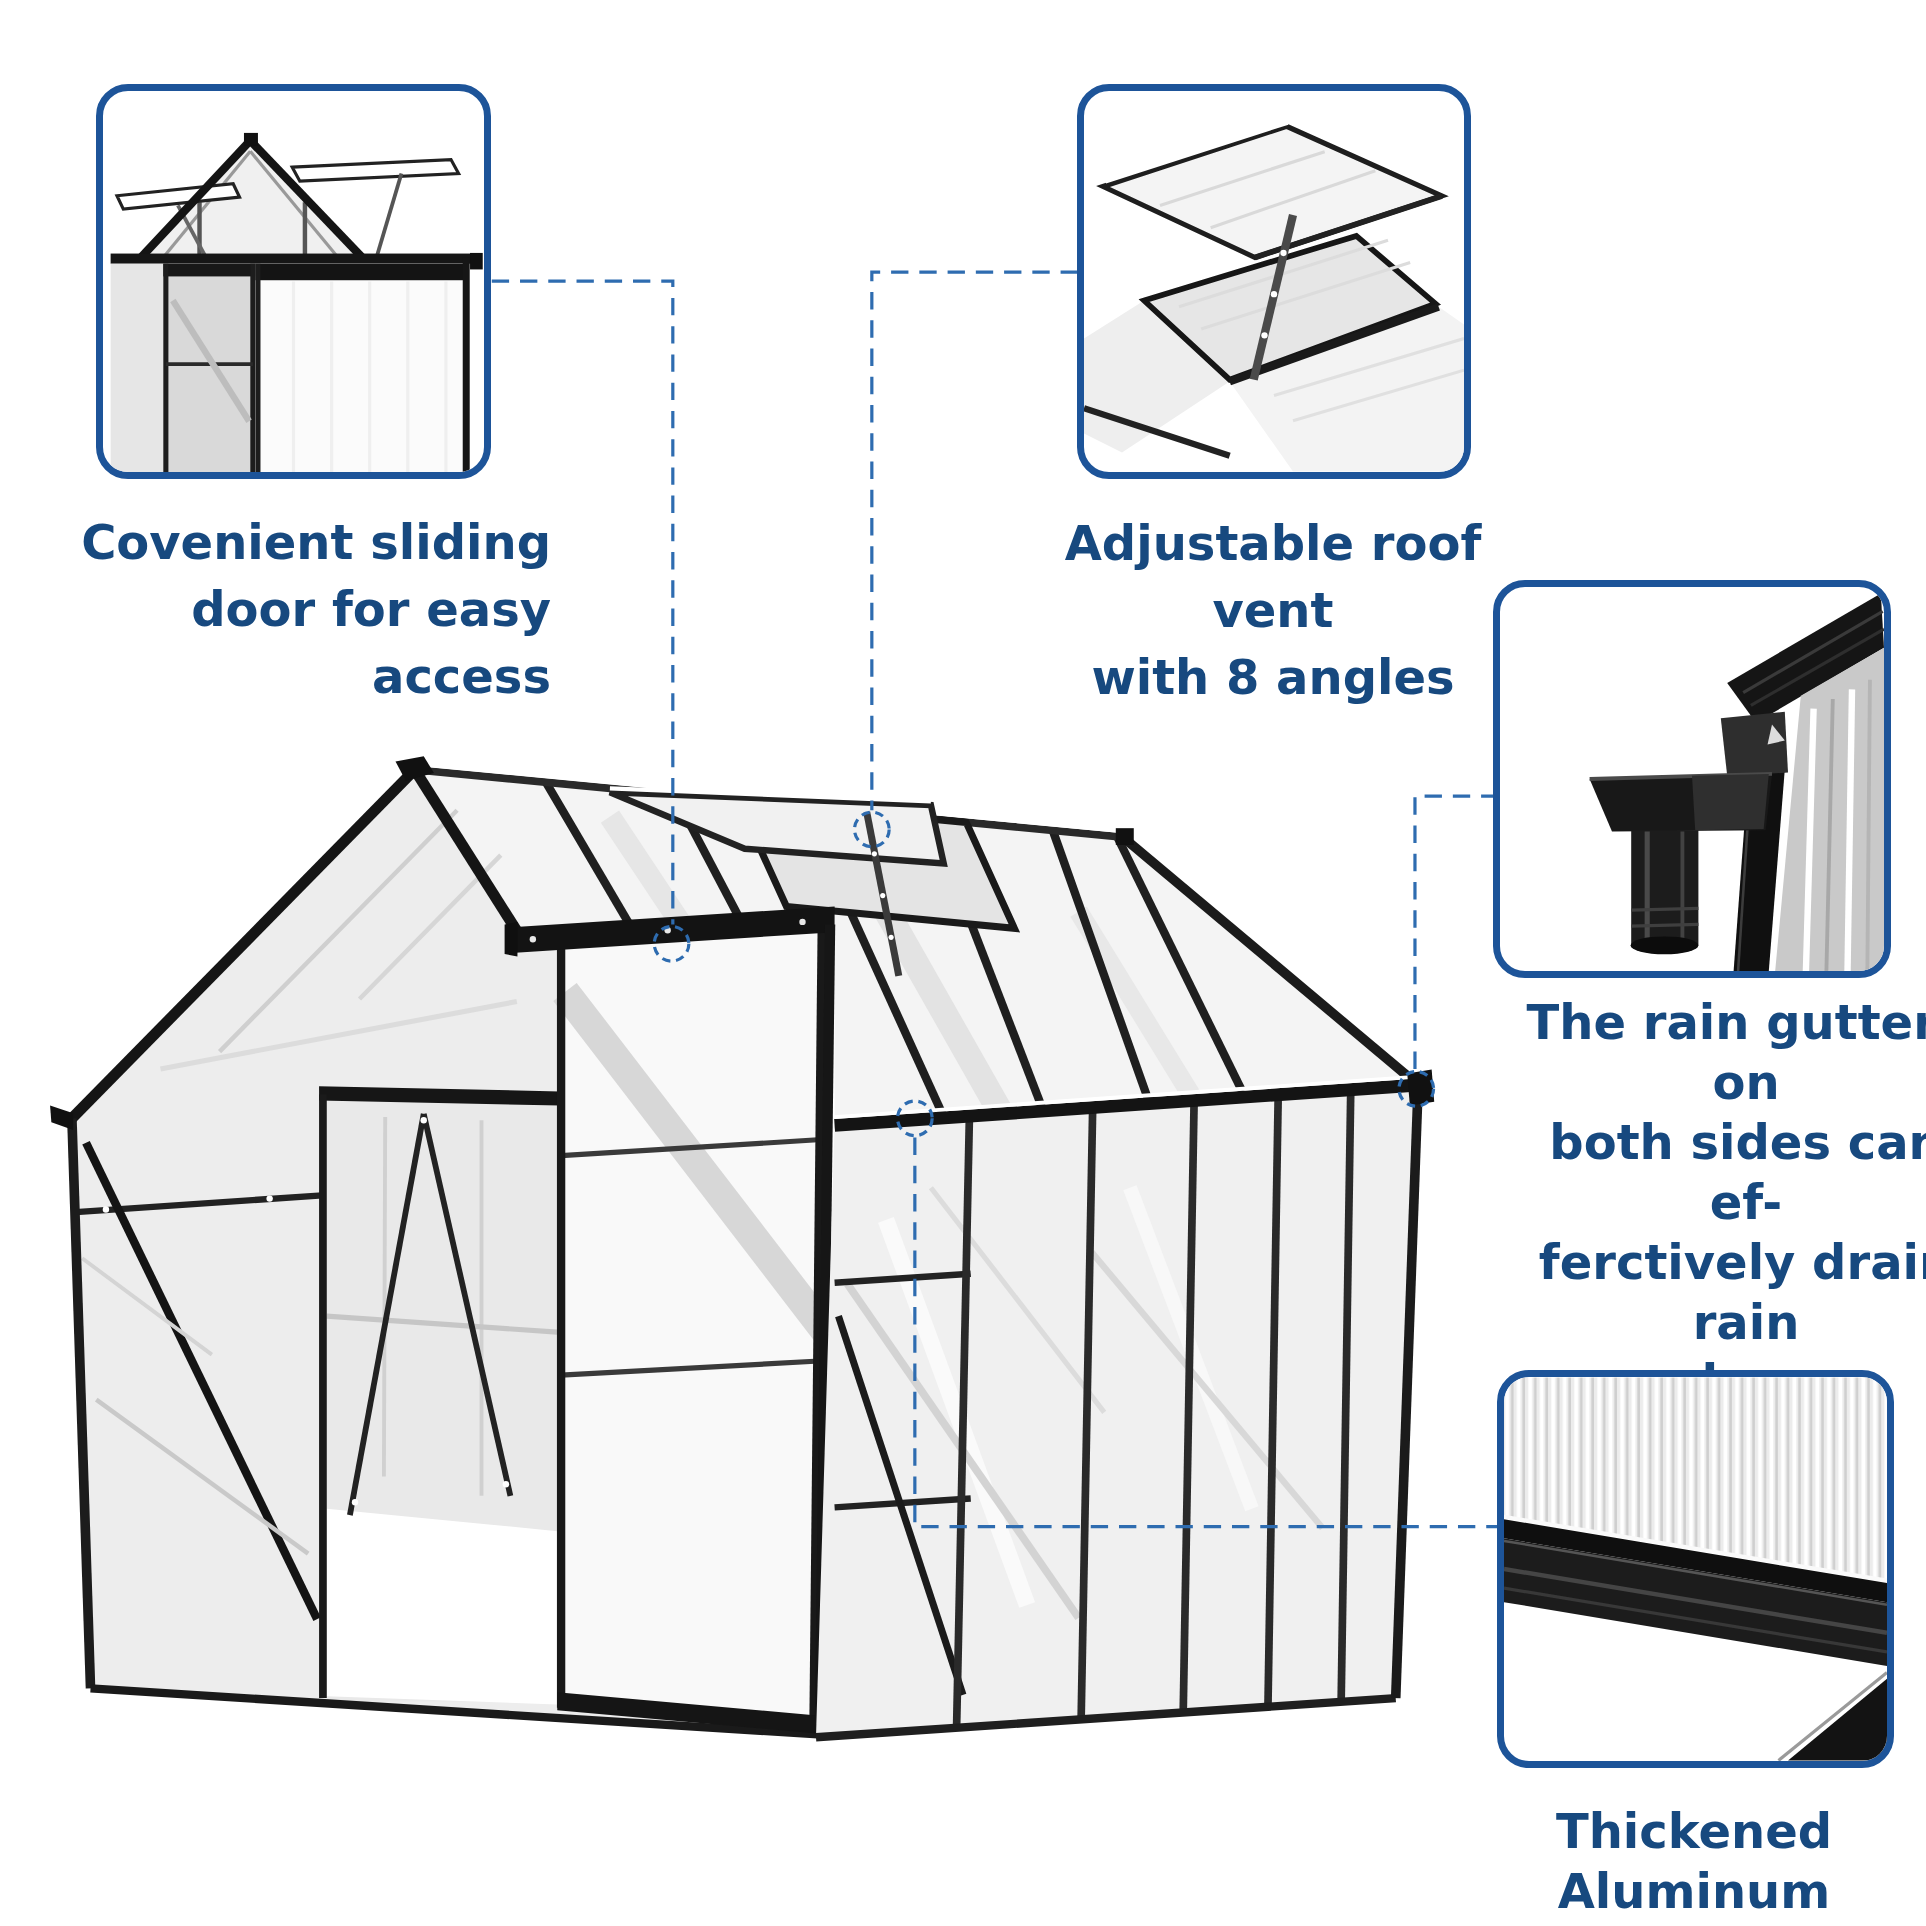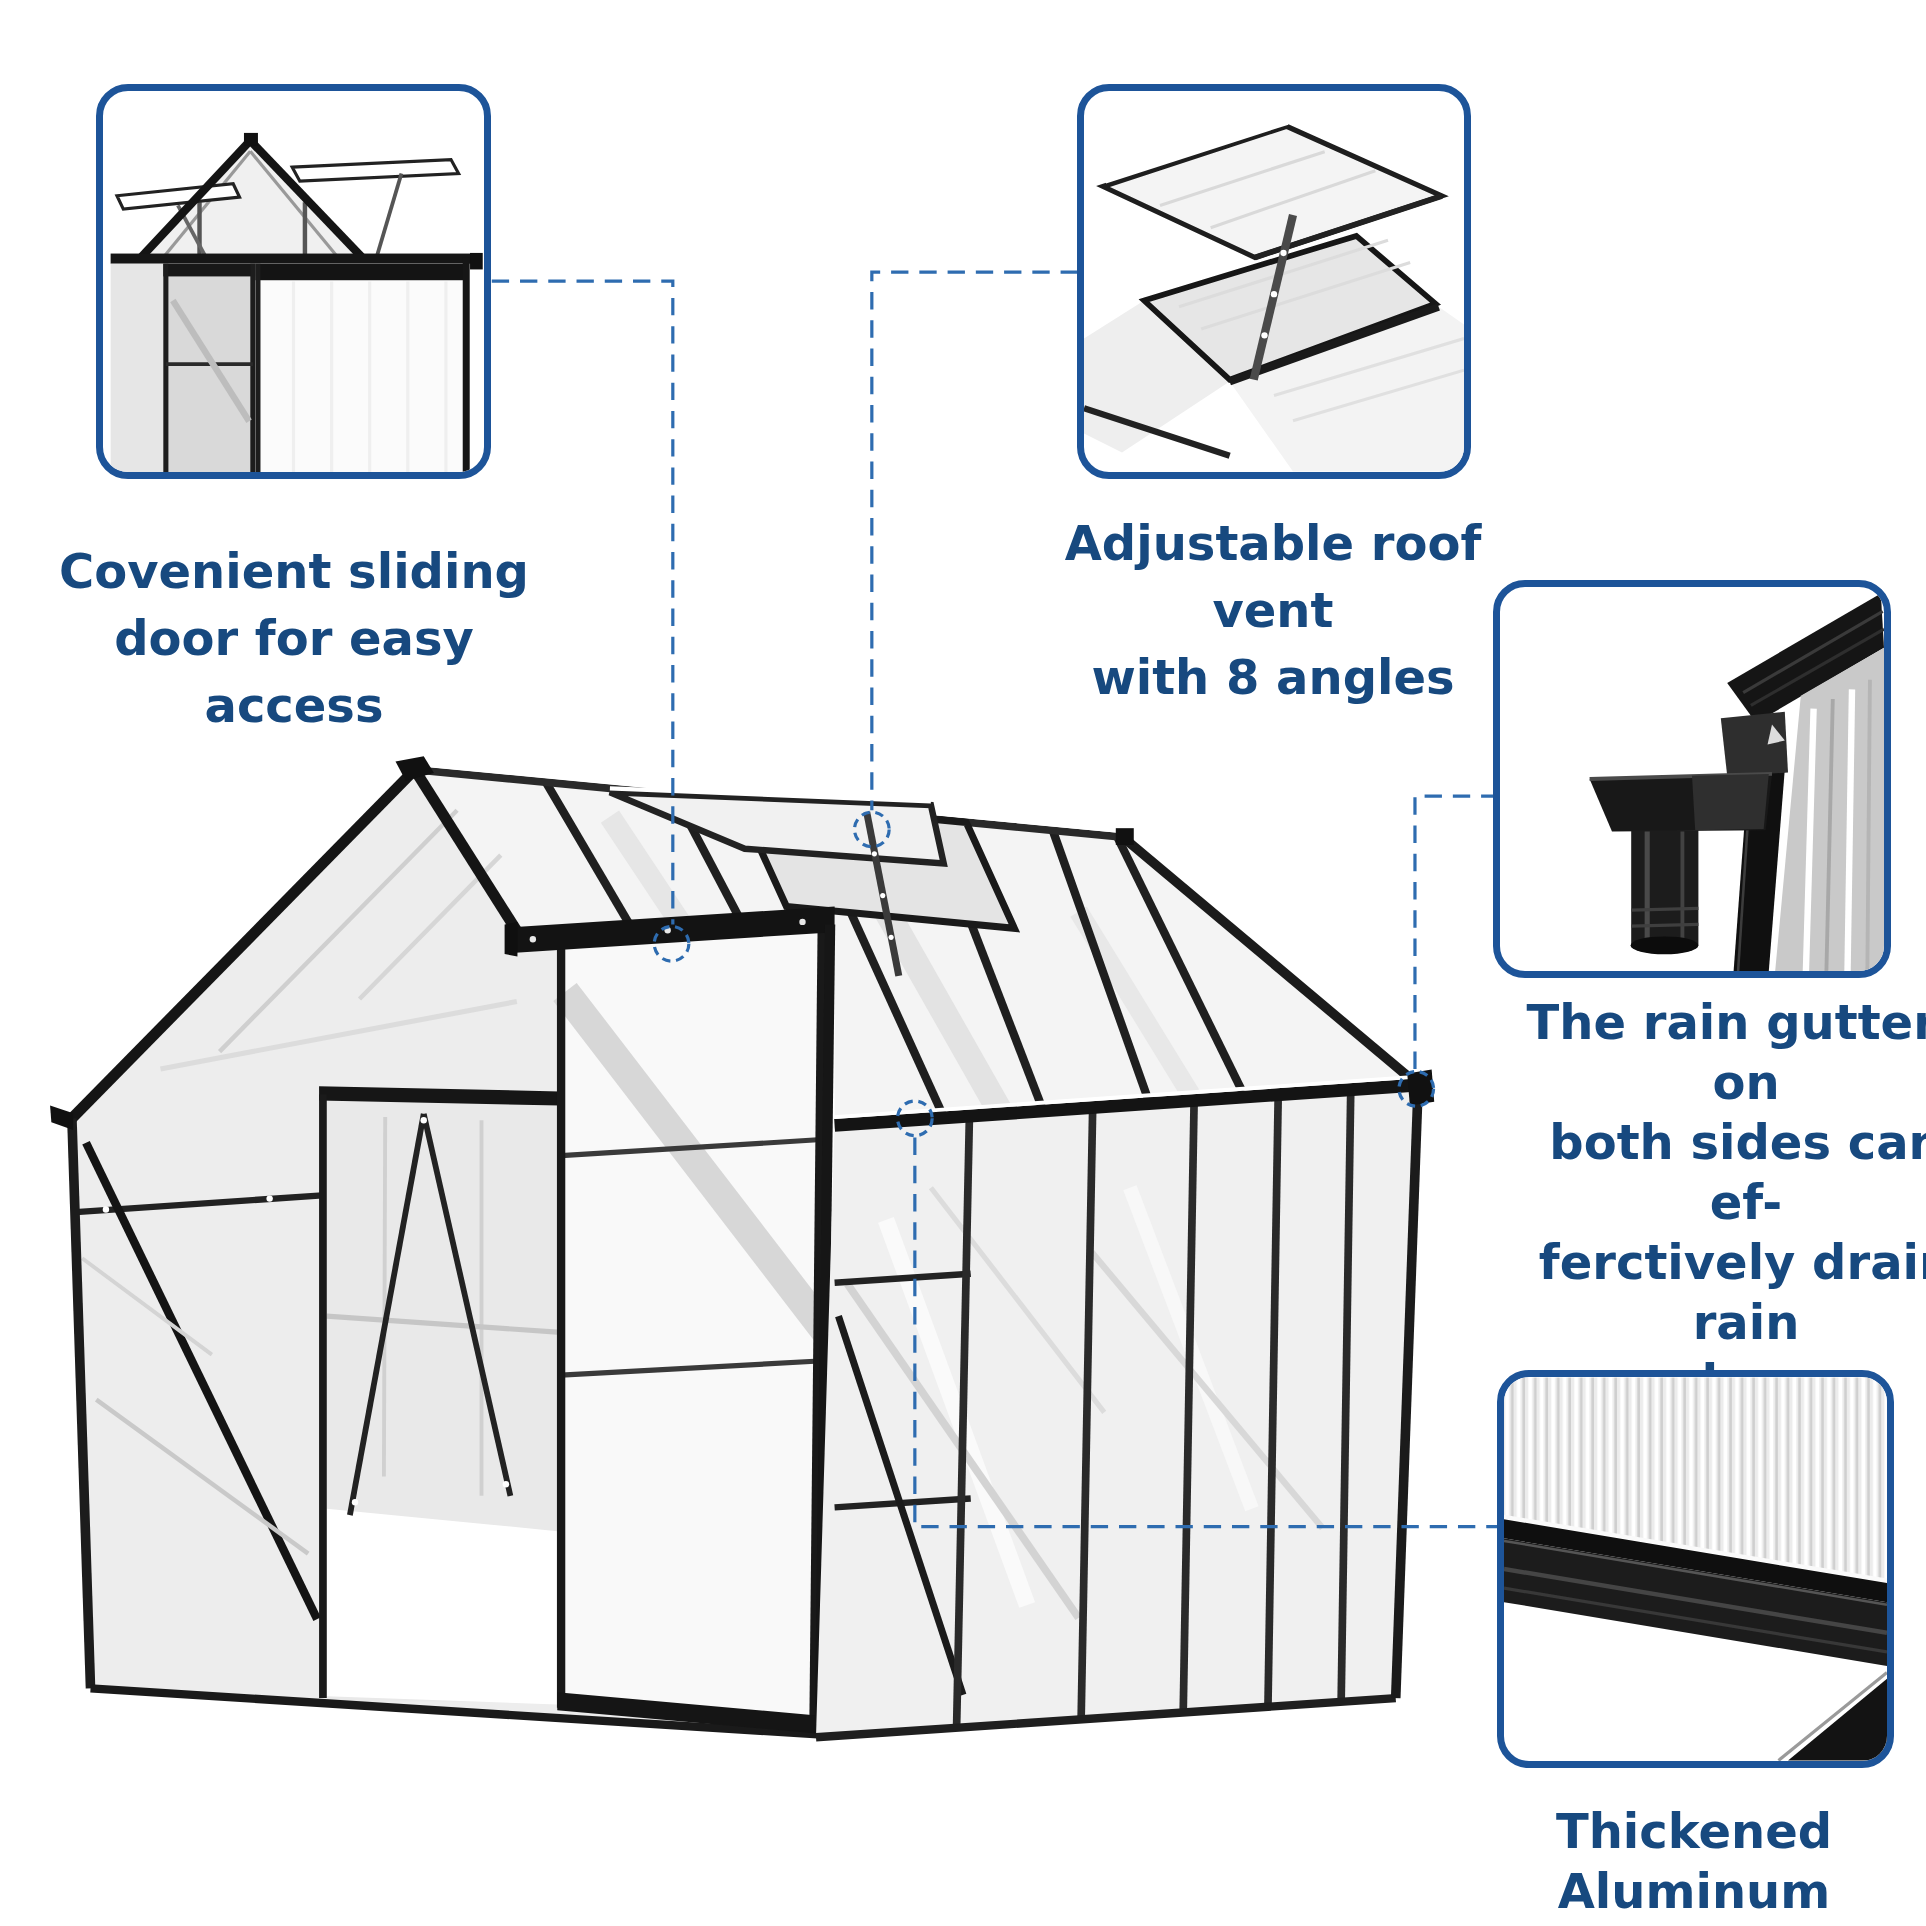--- a/index.html
+++ b/index.html
@@ -179,21 +179,21 @@
       <line x1="244" y1="272" x2="244" y2="600" stroke="#1d1d1d" stroke-width="8"></line>
       <line x1="300" y1="300" x2="300" y2="600" stroke="#efefef" stroke-width="5"></line>
       <line x1="360" y1="300" x2="360" y2="600" stroke="#efefef" stroke-width="5"></line>
       <line x1="420" y1="300" x2="420" y2="600" stroke="#efefef" stroke-width="5"></line>
       <line x1="480" y1="300" x2="480" y2="600" stroke="#efefef" stroke-width="5"></line>
       <line x1="540" y1="300" x2="540" y2="600" stroke="#efefef" stroke-width="5"></line>
       <line x1="572" y1="262" x2="572" y2="600" stroke="#161616" stroke-width="11"></line>
       <rect x="578" y="255" width="20" height="26" fill="#111"></rect>
     </svg>
   </div>
-  <div class="caption cap-a" style="left:37px;top:538px;width:514px;">Covenient sliding
+  <div class="caption cap-a" style="left:37px;top:509px;width:514px;text-align:right;">Covenient sliding
 door for easy access</div>
 
   <div class="inset" style="left:1077px;top:84px;width:394px;height:395px;">
     <svg viewBox="0 0 600 600">
 
       <path d="M0,390 L95,330 L230,458 L60,570 L0,540 Z" fill="#eeeeee"></path>
       <path d="M230,458 L560,340 L600,368 L600,600 L330,600 Z" fill="#f3f3f3"></path>
       <line x1="300" y1="480" x2="600" y2="390" stroke="#e0e0e0" stroke-width="5"></line>
       <line x1="330" y1="520" x2="600" y2="440" stroke="#e0e0e0" stroke-width="5"></line>
       <line x1="0" y1="500" x2="230" y2="575" stroke="#222" stroke-width="10"></line>

